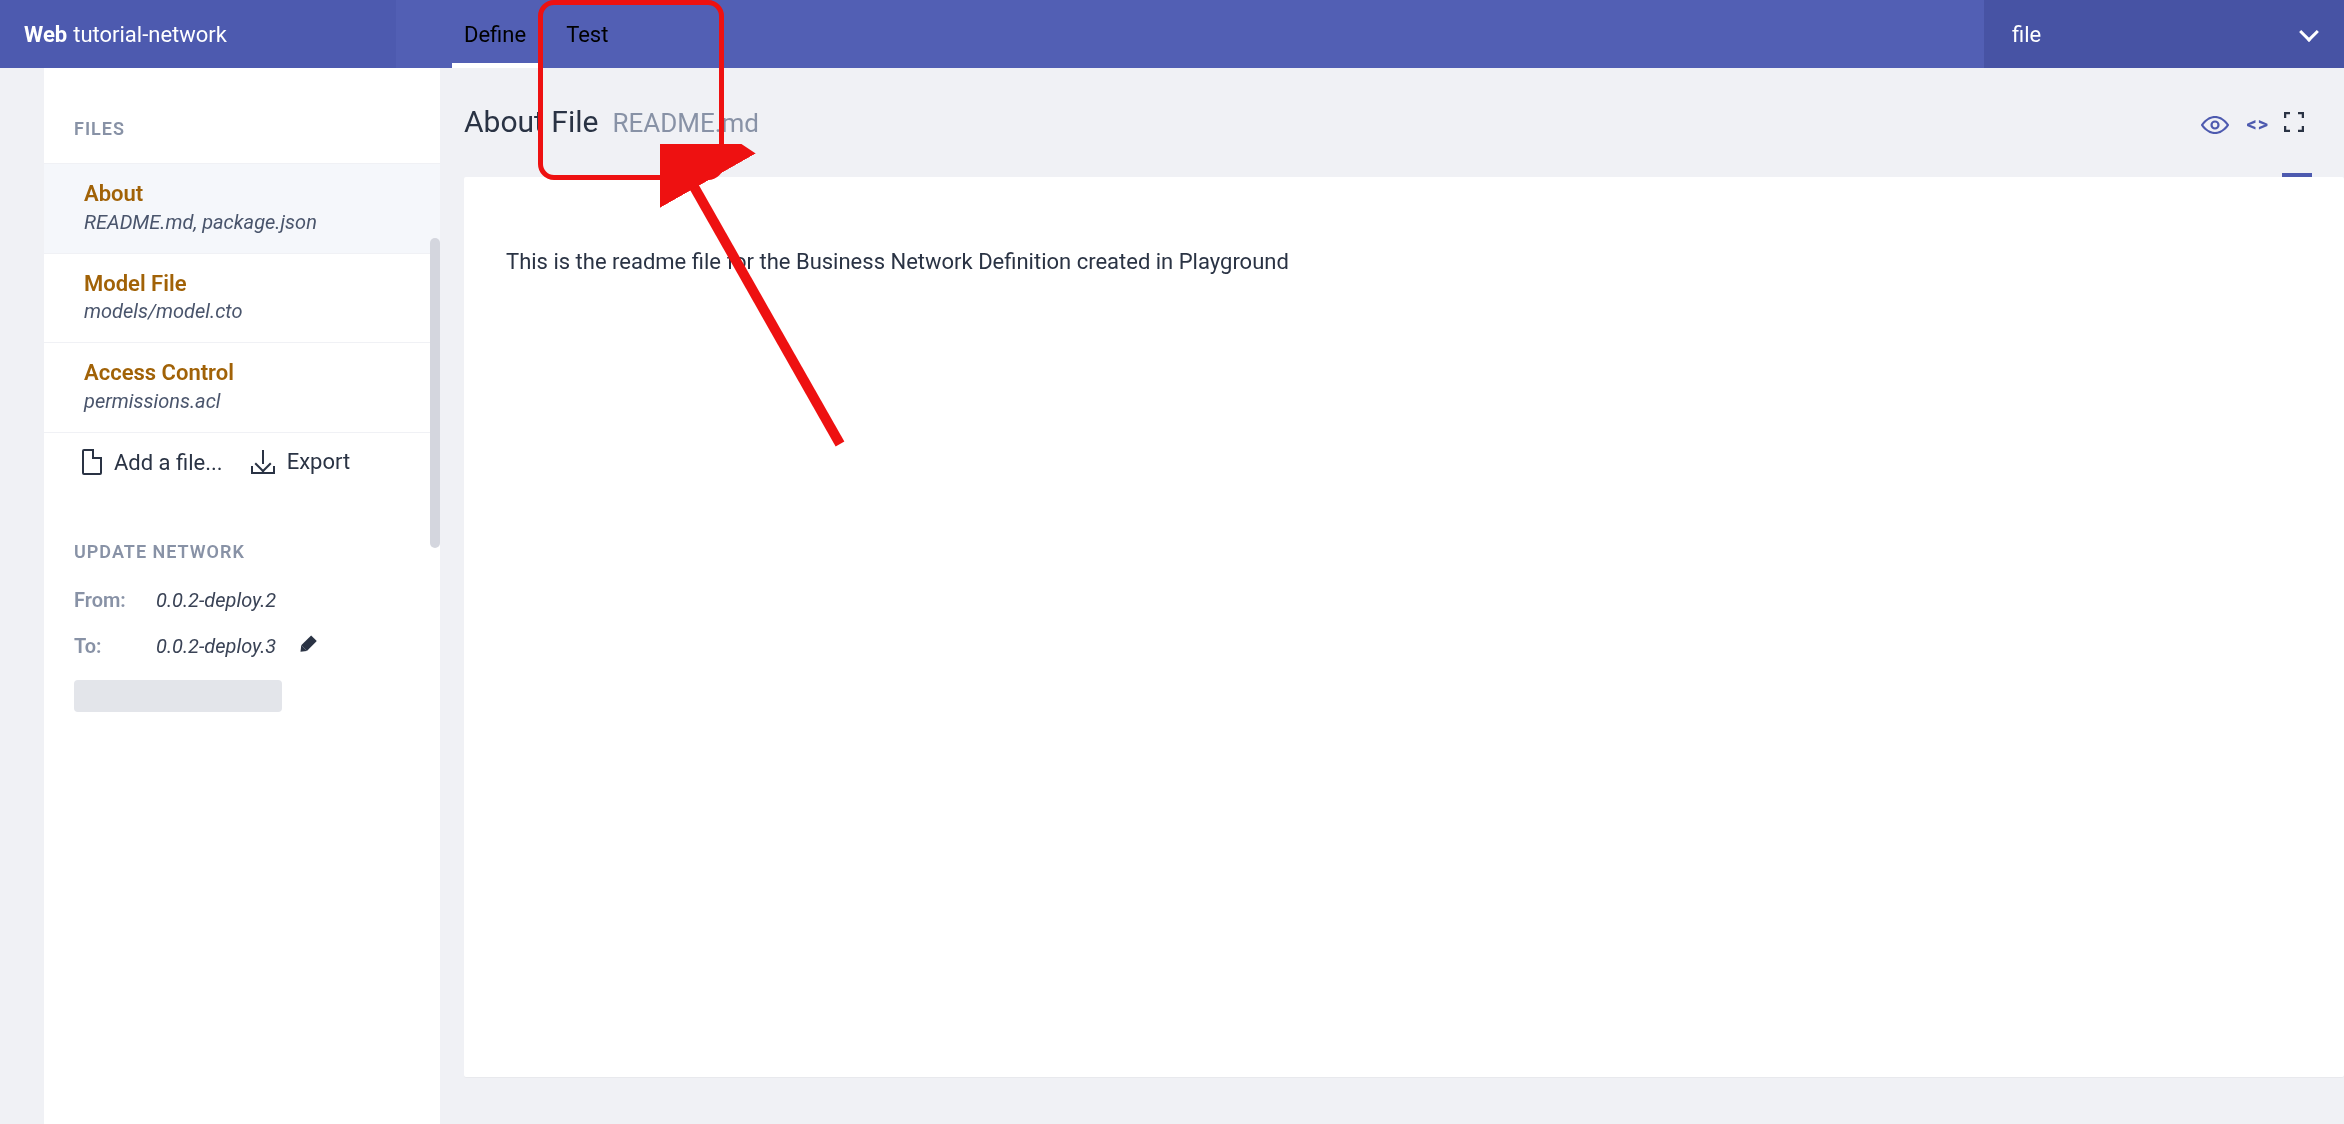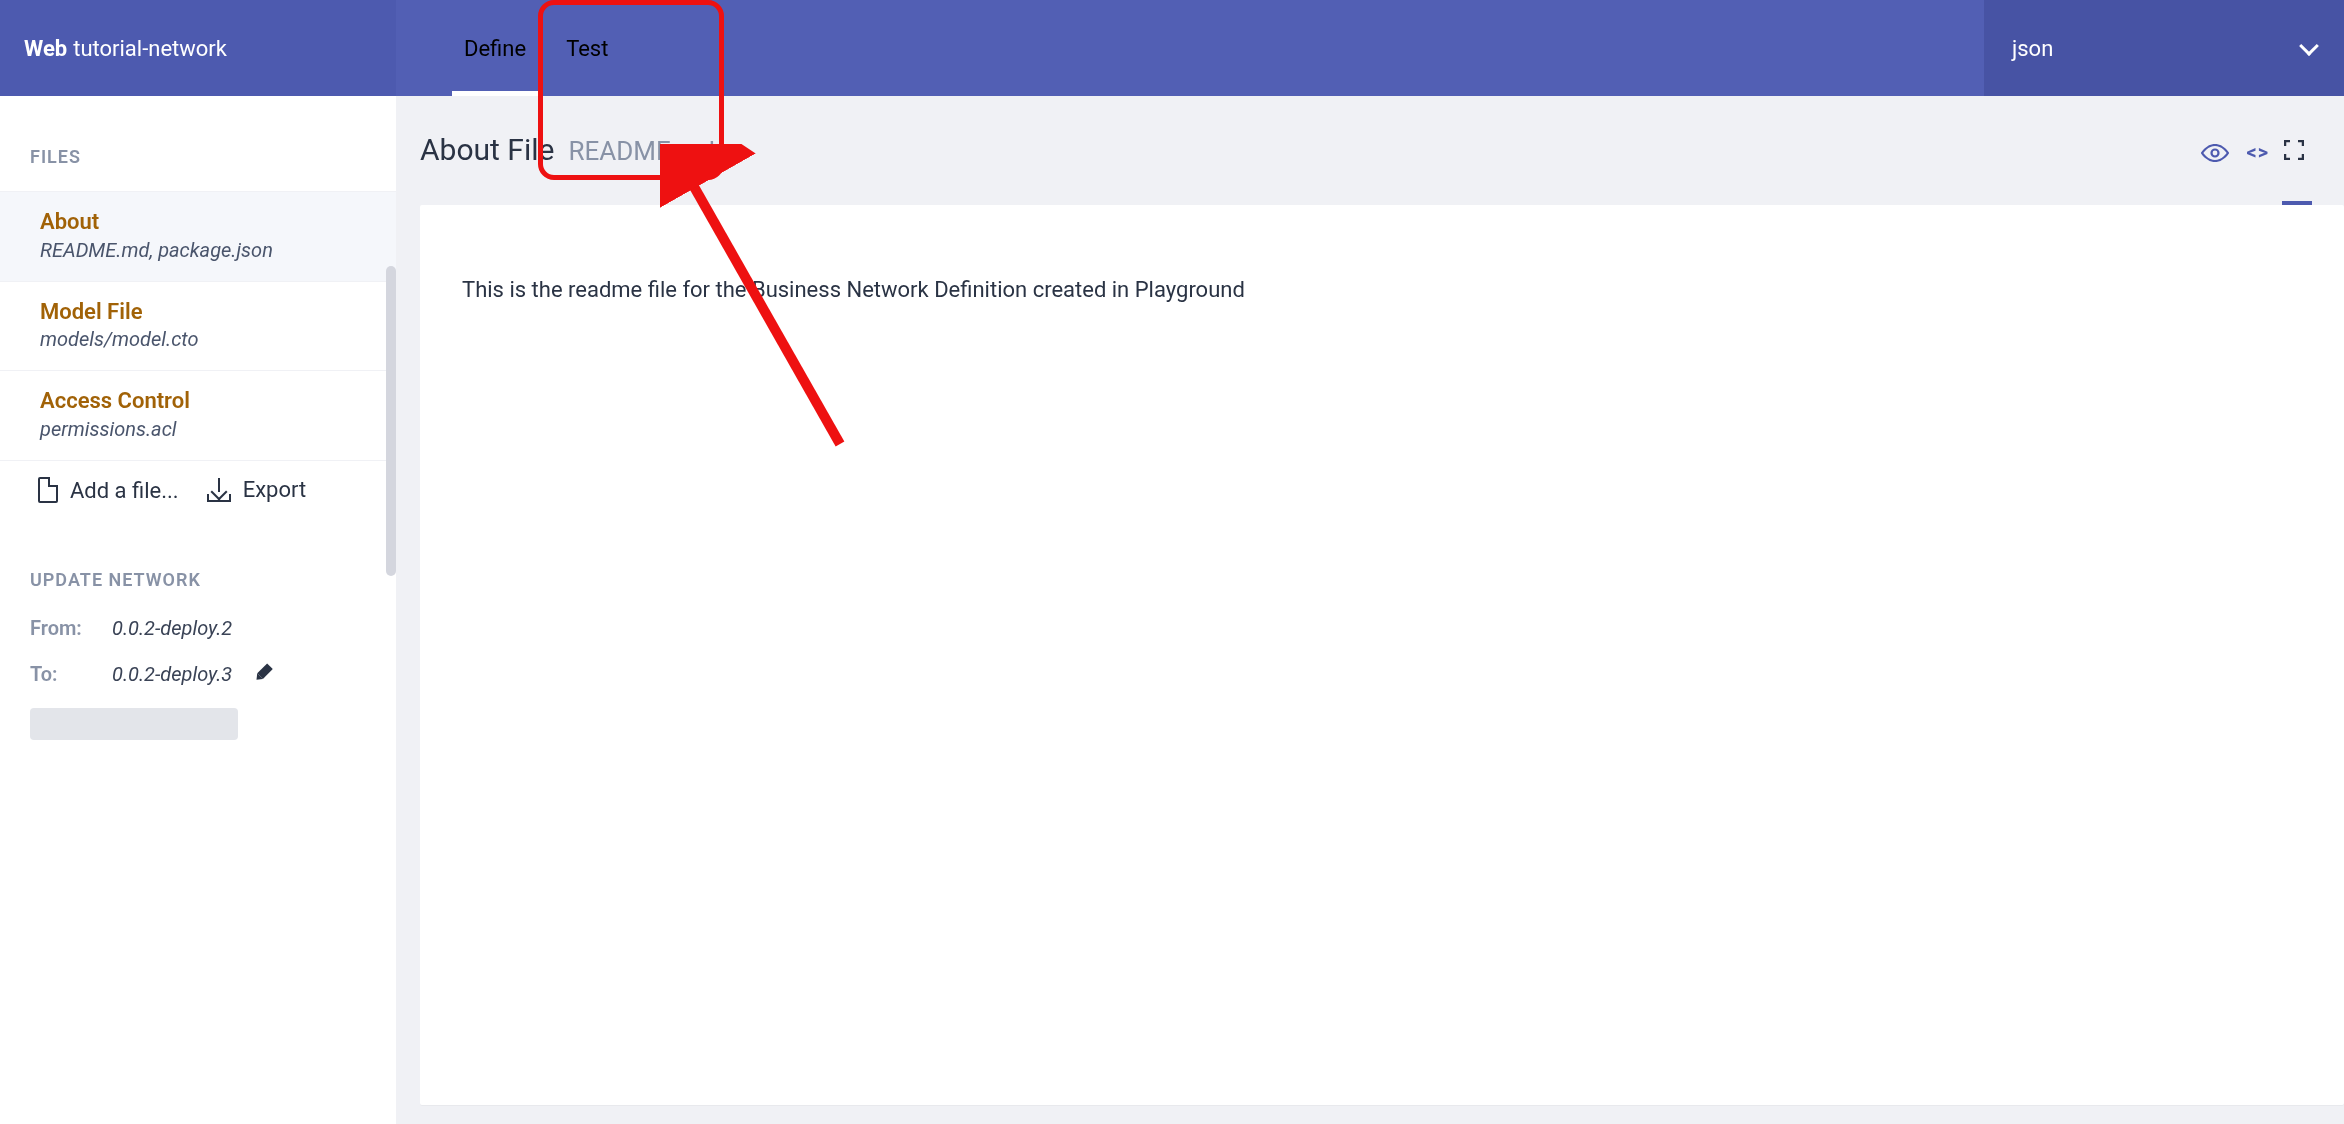--- a/index.html
+++ b/index.html
@@ -8,21 +8,21 @@
     background: #f0f1f5;
     color: #1f2d3d;
     width: 2344px;
     height: 1124px;
     overflow: hidden;
     position: relative;
   }
   .app { display: flex; flex-direction: column; height: 100%; }
   .topbar {
     display: flex;
-    height: 96px;
+    height: 68px;
     background: #4d5aaf;
     color: #fff;
   }
   .brand-area {
     width: 396px;
     display: flex;
     align-items: center;
     padding-left: 24px;
     font-size: 22px;
   }
@@ -63,21 +63,21 @@
   }
   .user-area .spacer { flex: 1; }
   .chevron-down {
     width: 14px; height: 14px;
     border-right: 3px solid #fff;
     border-bottom: 3px solid #fff;
     transform: rotate(45deg);
     margin-top: -4px;
   }
 
-  .body-row { flex: 1; display: flex; min-height: 0; }
+  .body-row { flex: 1; display: flex; min-height: 0; margin-left: 44px; }
 
   .sidebar {
     width: 396px;
     background: #fff;
     overflow-y: auto;
     position: relative;
   }
   .sidebar-scrollbar {
     position: absolute;
     right: 0; top: 170px;
@@ -216,21 +216,21 @@
     </div>
     <div class="tabs-area">
       <div class="tab active">
         <span>Define</span>
       </div>
       <div class="tab">
         <span>Test</span>
       </div>
     </div>
     <div class="user-area">
-      <span>json</span>
+      <span>file</span>
       <span class="spacer"></span>
       <span class="chevron-down"></span>
     </div>
   </div>
 
   <div class="body-row">
     <div class="sidebar">
       <div class="section-label">FILES</div>
 
       <div class="file-item active">

